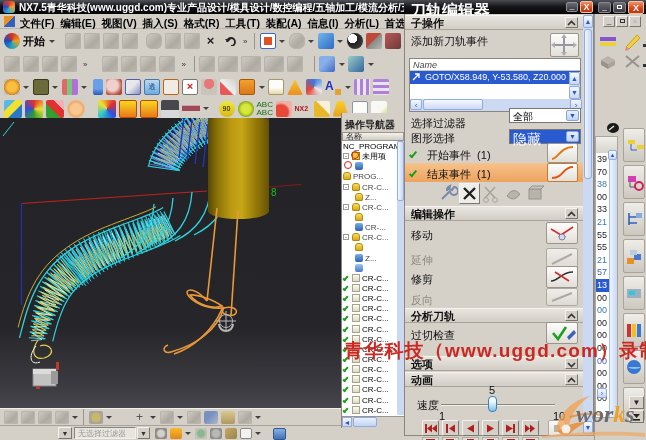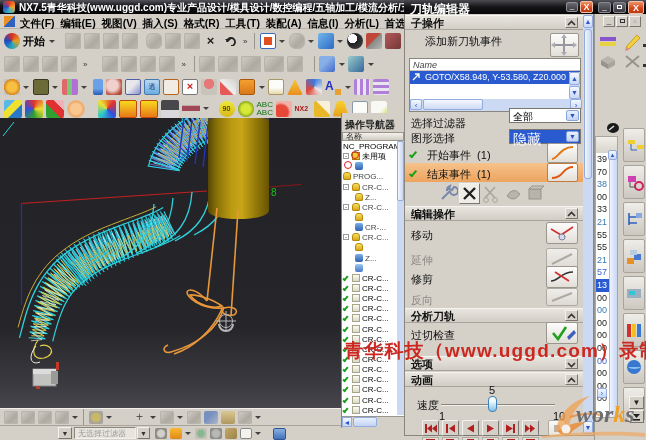--- a/index.html
+++ b/index.html
@@ -355,38 +355,38 @@
  <div style="height:11px;background:#d4d0c8;border-top:1px solid #9a968e;position:relative">
   <span style="position:absolute;left:0;top:0;width:10px;height:10px;background:linear-gradient(#f4f8fe,#c8d7f6);border:1px solid #92acdf;color:#3058c0;font-size:7px;line-height:9px;text-align:center">◄</span>
   <span style="position:absolute;left:11px;top:0;width:24px;height:10px;background:linear-gradient(#e8f0fc,#c2d3f4);border:1px solid #92acdf;border-radius:2px"></span>
  </div>
 </div>
 <div class="abs sb" style="left:397px;top:141px;width:7px;height:274px"></div>
 <div class="abs" style="left:397px;top:141px;width:7px;height:60px;background:linear-gradient(90deg,#f2f6fd,#c8d7f6);border:1px solid #92acdf;border-radius:2px"></div>
 
 <div class="abs" style="left:404px;top:0;width:190px;height:436px;background:#d5d1c9;border:1px solid #8a867e;border-top:none"></div>
 <div class="abs" style="left:404px;top:0;width:190px;height:14px;background:linear-gradient(#4a4a50,#151518 50%,#060608)">
- <span style="position:absolute;left:6px;top:1px;color:#fff;font-weight:bold;font-size:12px">刀轨编辑器</span>
+ <span style="position:absolute;left:6px;top:1px;color:#fff;font-weight:bold;font-size:16px">刀轨编辑器</span>
  <span style="position:absolute;left:162px;top:2px;width:12px;height:10px;background:linear-gradient(#6a6a72,#38383e);border:1px solid #909096;border-radius:2px;color:#fff;font-size:8px;line-height:6px;text-align:center">_</span>
  <span style="position:absolute;left:176px;top:1px;width:13px;height:12px;background:linear-gradient(#f09068,#d44518 60%,#b93a10);border:1px solid #f0c0a8;border-radius:2px;color:#fff;font-weight:bold;font-size:9px;line-height:11px;text-align:center">X</span>
 </div>
 
 <div class="abs sb" style="left:583px;top:15px;width:10px;height:420px"></div>
 <div class="abs sbtn" style="left:583px;top:15px;width:10px;height:13px;font-size:7px;line-height:12px">▲</div>
 <div class="abs sbtn" style="left:583px;top:421px;width:10px;height:13px;font-size:7px;line-height:12px">▼</div>
 <div class="abs" style="left:584px;top:29px;width:8px;height:150px;background:linear-gradient(90deg,#f2f6fd,#c8d7f6);border:1px solid #92acdf;border-radius:3px"></div>
 
 <div class="hdr" style="top:15px">子操作</div>
 <div class="carat btn" style="left:565px;top:17px">
     <svg width="11" height="8" style="display:block;margin:1px auto">
       <path d="M2,6 L5.5,2.5 L9,6" stroke="#333" stroke-width="1.6" fill="none"></path>
     </svg>
   </div>
 
-<div class="lbl" style="left:425px;top:34px">添加新刀轨事件</div>
+<div class="lbl" style="left:411px;top:34px">添加新刀轨事件</div>
 <div class="dbtn" style="left:550px;top:33px;width:29px;height:24px">
  <svg width="27" height="22">
       <g stroke="#9a96a0" stroke-width="2" fill="none">
         <line x1="13" y1="3" x2="13" y2="19"></line>
         <line x1="4" y1="11" x2="22" y2="11"></line>
       </g>
       <g fill="#b0acb6">
         <path d="M13,0 l3,4 h-6z"></path>
         <path d="M13,22 l3,-4 h-6z"></path>
         <path d="M0,11 l4,-3 v6z"></path>

